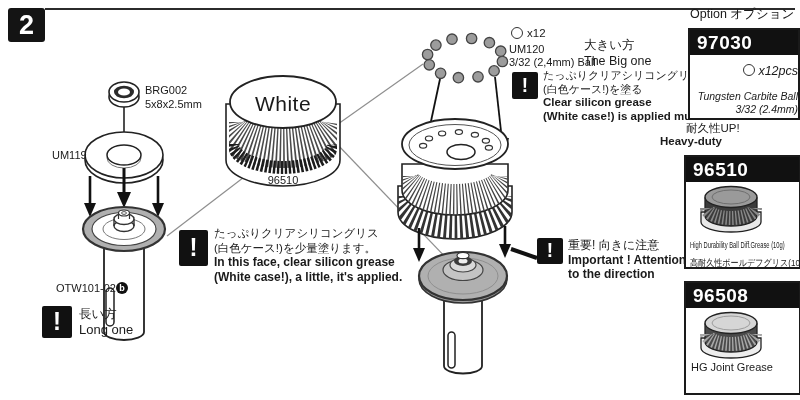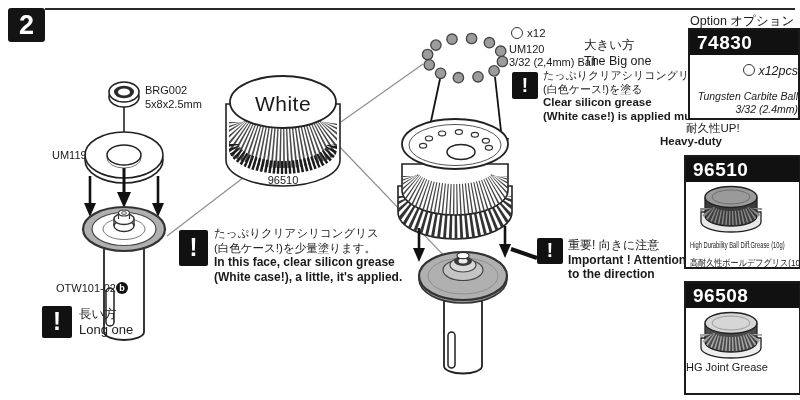--- a/index.html
+++ b/index.html
@@ -233,24 +233,24 @@
 
   <div class="abs warn" style="left:537px;top:238px;width:26px;height:26px">
       <span style="font-size:19px">!</span>
     </div>
   <div class="abs" style="left:568px;top:238px">
     <div class="jp" style="font-size:12px">重要!  向きに注意</div>
     <div class="en">Important ! Attention</div>
     <div class="en">to the direction</div>
   </div>
 
-  <div class="abs sb-title" style="left:690px;top:13px">Option  オプション</div>
+  <div class="abs sb-title" style="left:690px;top:6px">Option  オプション</div>
 
   <div class="abs partbox" style="left:688px;top:28px;width:108px;height:88px">
-    <div class="parthead">74830</div>
+    <div class="parthead">97030</div>
     <div class="partbody" style="padding-top:9px">
       <div style="font-size:12.5px">
         <span class="ring" style="display:inline-block;vertical-align:-1px"></span>
         <span>x12pcs</span>
       </div>
       <div class="cap-n" style="margin-top:12px">Tungsten Carbite Ball</div>
       <div class="cap-n">3/32 (2.4mm)</div>
     </div>
   </div>
   <div class="abs jp" style="left:686px;top:121px;font-size:11.5px">耐久性UP!</div>
@@ -277,18 +277,18 @@
     <div class="parthead">96508</div>
     <div style="text-align:center">
       <svg width="90" height="52" viewBox="0 0 90 52">
         <path d="M15,30 L15,40 A30,10 0 0 0 75,40 L75,30 Z" fill="#ededed" stroke="#222" stroke-width="1.3"></path>
         <path d="M19,16 L19,34 A26,10 0 0 0 71,34 L71,16 Z" fill="#4a4a4a" stroke="#222" stroke-width="1.3"></path>
         <path d="M21,26 A24,10 0 0 0 69,26" fill="none" stroke="#a8a8a8" stroke-width="14" stroke-dasharray="1.4,1.8"></path>
         <ellipse cx="45" cy="15" rx="26" ry="10.5" fill="#d6d6d6" stroke="#222" stroke-width="1.4"></ellipse>
         <ellipse cx="45" cy="15" rx="19" ry="7" fill="none" stroke="#9c9c9c" stroke-width="1"></ellipse>
       </svg>
     </div>
-    <div style="">
+    <div style="padding-left:5px">
       <div class="cap-n" style="font-size:11px;line-height:14px">HG Joint Grease</div>
     </div>
   </div>
 
 </div>
 
 </body></html>

